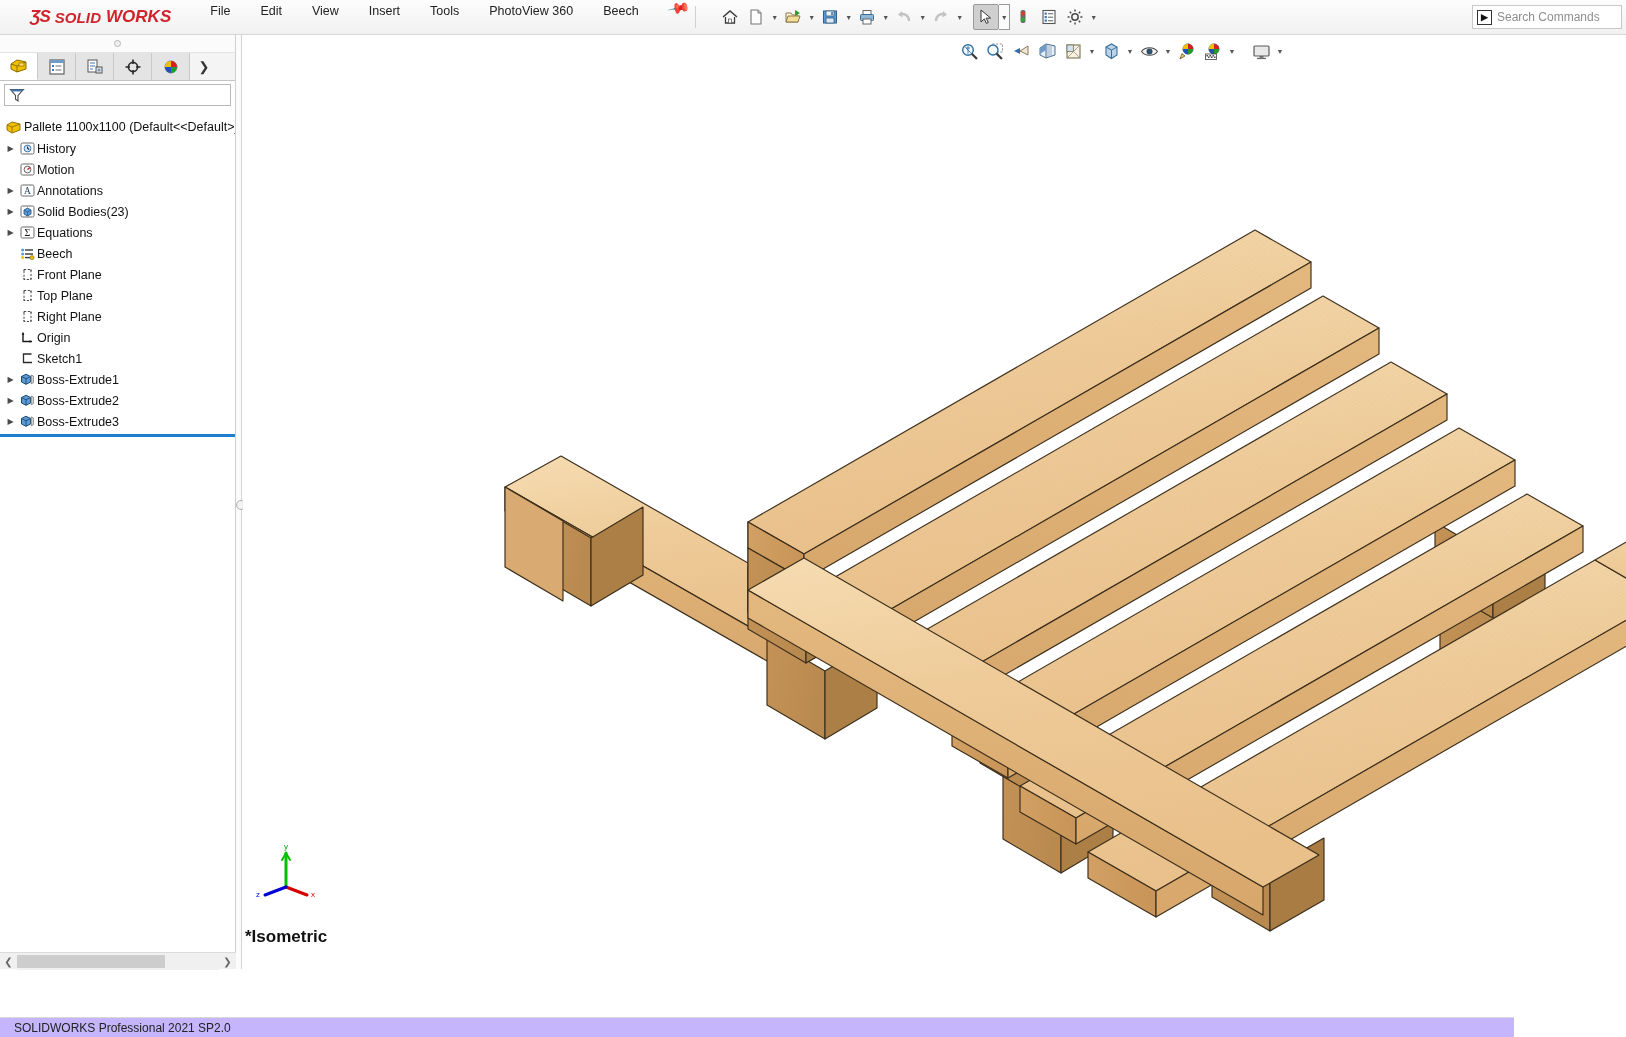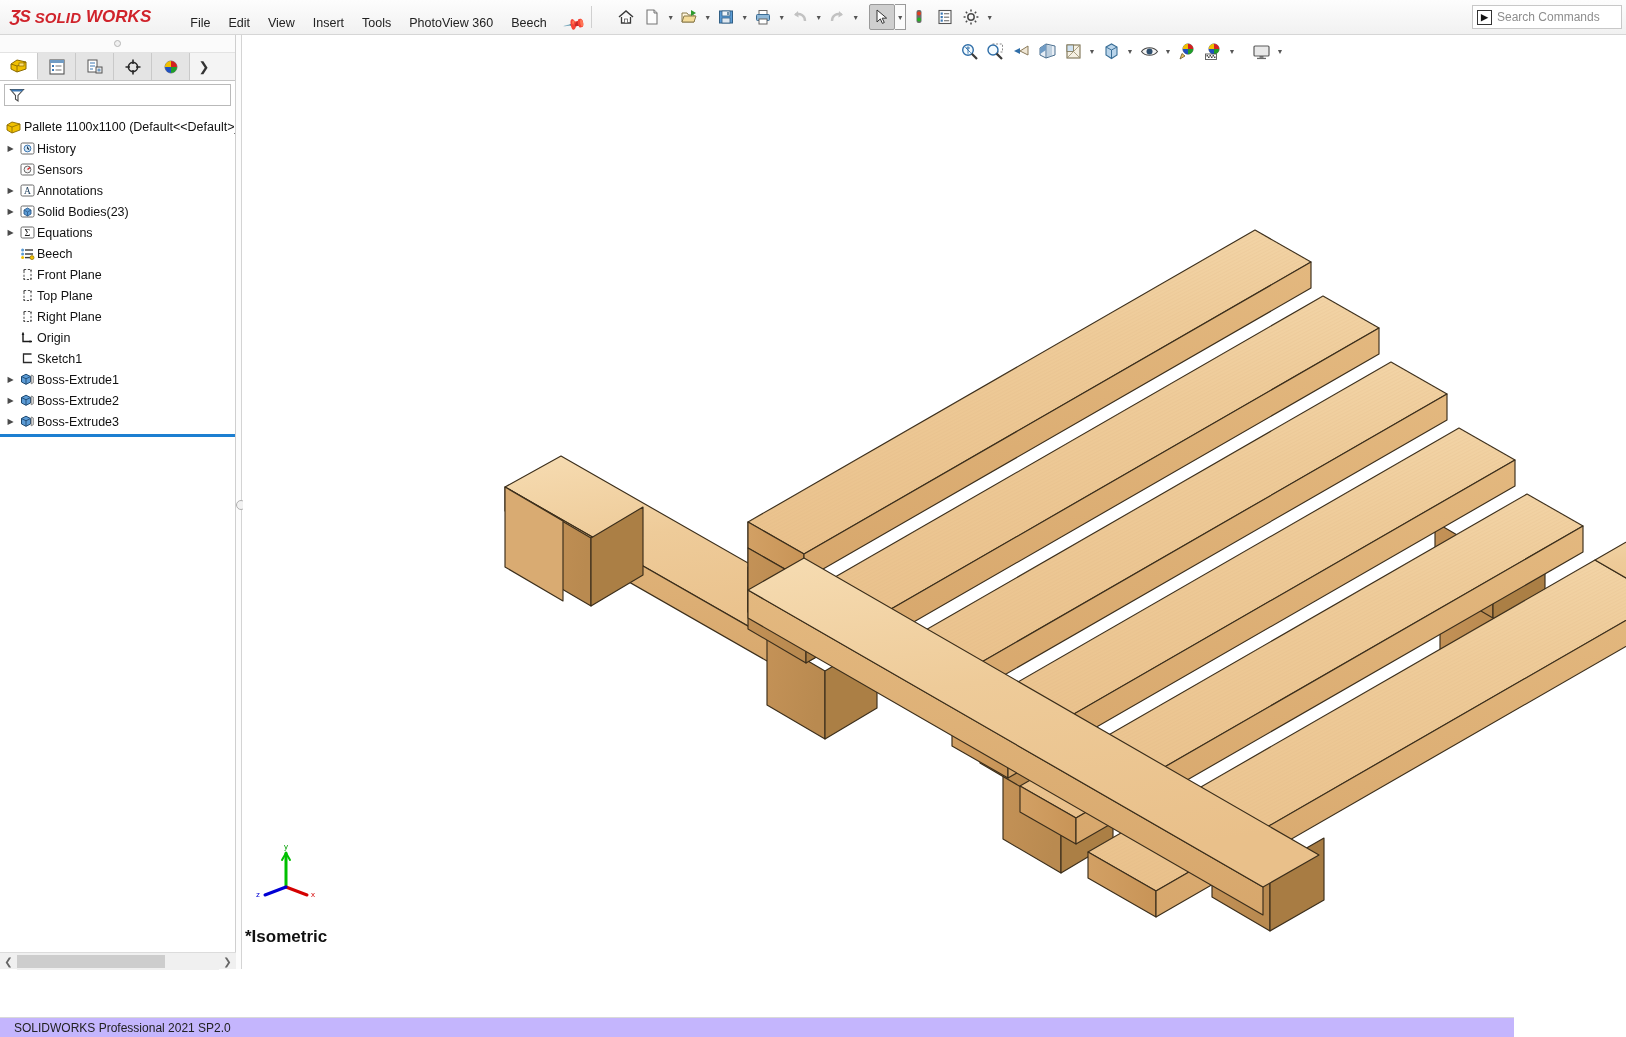--- a/index.html
+++ b/index.html
@@ -14,24 +14,24 @@
   .titlebar {
     position: absolute; top: 0; left: 0; width: 1626px; height: 35px;
     background: linear-gradient(#fdfdfd, #f1f1f1);
     border-bottom: 1px solid #d6d6d6;
     display: flex; align-items: center;
   }
   .sw-logo {
     display: flex; align-items: center; gap: 5px;
     padding: 0 12px 0 10px; height: 100%;
   }
-  .sw-logo .ds { color: #d0232b; font-size: 17px; font-weight: bold; font-style: italic; letter-spacing: -1px;}
+  .sw-logo .ds { color: #d0232b; font-size: 17px; font-weight: bold; font-style: italic; letter-spacing: -1px; margin-left: 20px;}
   .sw-logo .solid { color: #d0232b; font-size: 15px; font-weight: bold; font-style: italic; letter-spacing: .1px;}
   .sw-logo .works { color: #d0232b; font-size: 17px; font-style: italic; font-weight: 700; }
-  .menu { display: flex; align-items: flex-end; height: 100%; margin-left: 18px; }
+  .menu { display: flex; align-items: flex-start; height: 100%; margin-left: 18px; gap: 12px; }
   .menu-item {
     padding: 4px 9px; font-size: 12.5px; color: #222; cursor: default; white-space: nowrap;
   }
   .pin-icon { margin-left: 10px; color: #7a7a7a; font-size: 15px; transform: rotate(35deg); }
 
   .tb-sep { width: 1px; height: 22px; background: #d0d0d0; margin: 0 7px; }
   .tb-group { display: flex; align-items: center; height: 100%; margin-left: 14px; }
   .tb-btn {
     width: 26px; height: 26px; display: flex; align-items: center; justify-content: center;
     border: 1px solid transparent; border-radius: 2px; cursor: default;
@@ -465,21 +465,21 @@
 
       <div class="tnode">
         <span class="arrow"></span>
         <span class="ticon">
           <svg width="17" height="15" viewBox="0 0 17 15">
             <rect x="2" y="2" width="13" height="11" rx="1.5" fill="#fff" stroke="#6a6a6a" stroke-width="1"></rect>
             <circle cx="8.5" cy="7.5" r="3.4" fill="#f3f3f3" stroke="#6a6a6a" stroke-width="1"></circle>
             <path d="M8.5 7.5 L11 5.4" stroke="#d42020" stroke-width="1.3"></path>
           </svg>
         </span>
-        <span class="tlabel">Sensors</span>
+        <span class="tlabel">Motion</span>
       </div>
 
       <div class="tnode">
         <span class="arrow">▶</span>
         <span class="ticon">
           <svg width="17" height="15" viewBox="0 0 17 15">
             <rect x="2" y="2" width="13" height="11" rx="1.5" fill="#fff" stroke="#6a6a6a" stroke-width="1"></rect>
             <text x="8.5" y="11.2" font-size="9.5" font-family="Liberation Serif, serif" text-anchor="middle" fill="#1a3c5a">A</text>
           </svg>
         </span>

